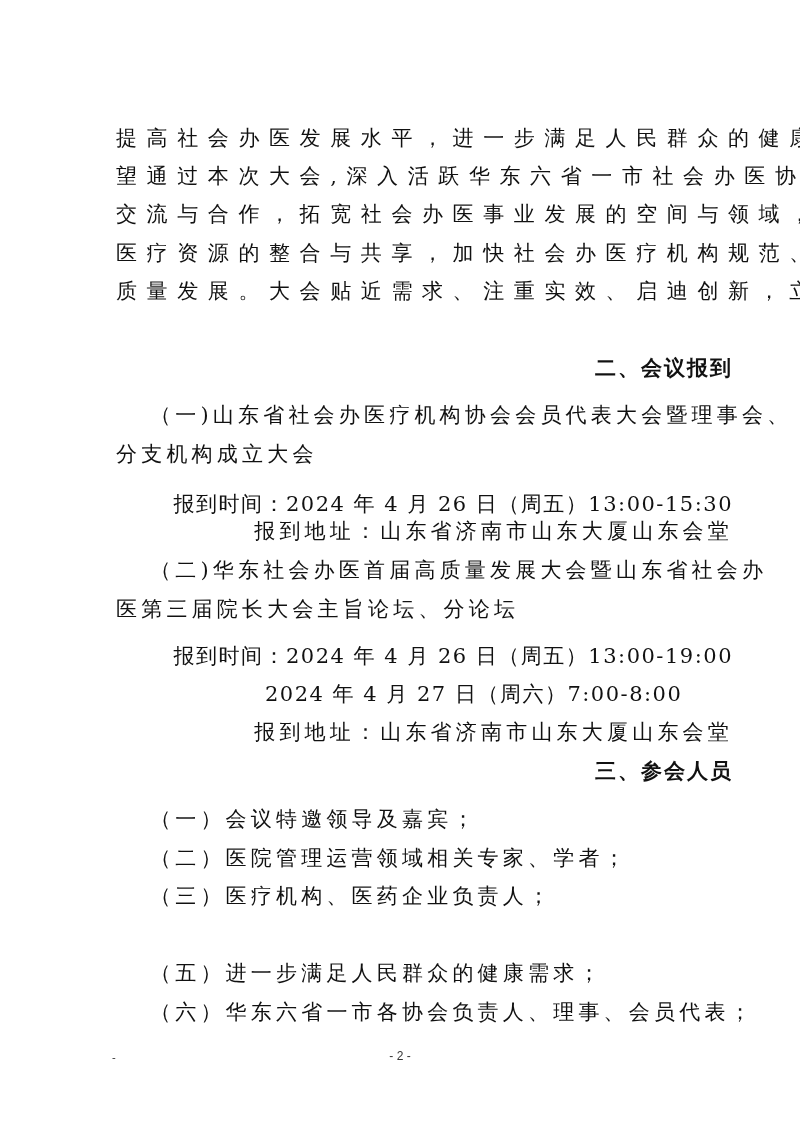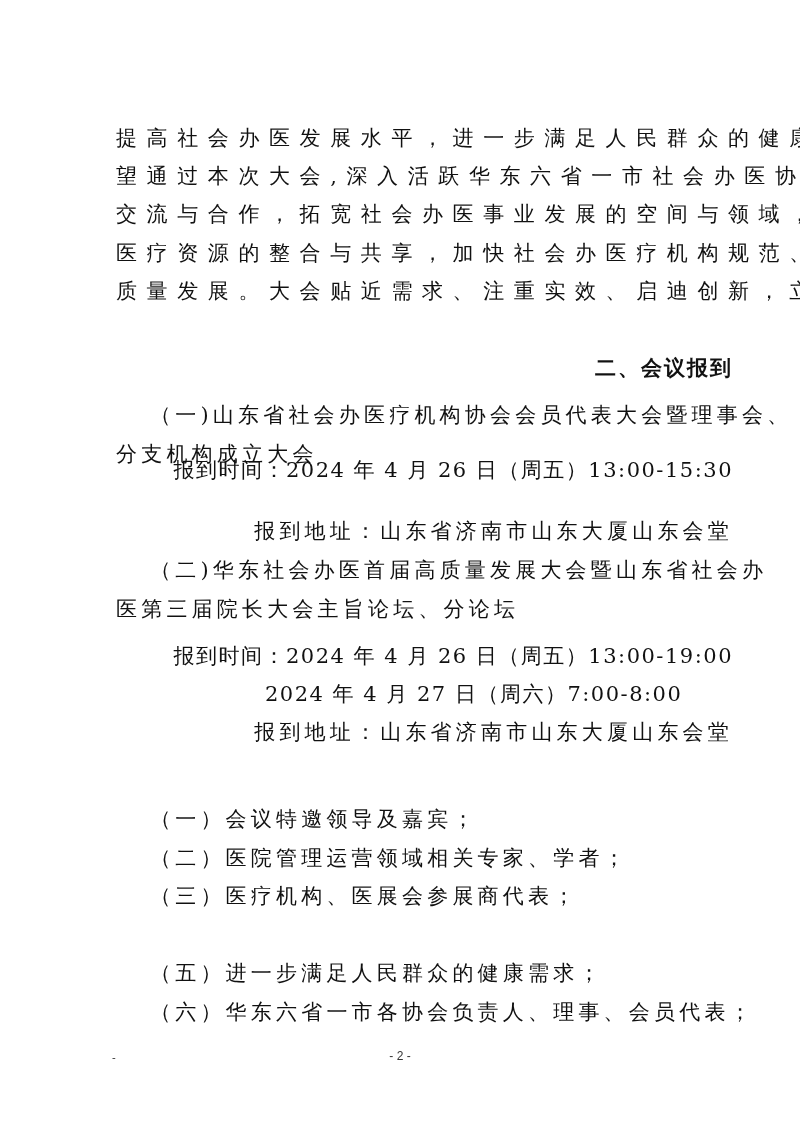--- a/index.html
+++ b/index.html
@@ -26,31 +26,32 @@
   <div class="line" style="top:124px">提高社会办医发展水平，进一步满足人民群众的健康需求。希</div>
   <div class="line" style="top:162px">望通过本次大会,深入活跃华东六省一市社会办医协会之间的</div>
   <div class="line" style="top:200px">交流与合作，拓宽社会办医事业发展的空间与领域，促进优质</div>
   <div class="line" style="top:239px">医疗资源的整合与共享，加快社会办医疗机构规范、健康、高</div>
   <div class="line" style="top:277px">质量发展。大会贴近需求、注重实效、启迪创新，立志成为立</div>
 
   <div class="line indent heading" style="top:354px; left:158px">二、会议报到</div>
 
   <div class="line paren" style="top:401px; letter-spacing:4.2px">（一)山东省社会办医疗机构协会会员代表大会暨理事会、</div>
   <div class="line" style="top:440px; letter-spacing:4.2px">分支机构成立大会</div>
-  <div class="line indent mixed" style="top:456px; letter-spacing:1.5px">报到时间：2024 年 4 月 26 日（周五）13:00-15:30</div>
+  <div class="line indent mixed" style="top:490px; letter-spacing:1.5px">报到时间：2024 年 4 月 26 日（周五）13:00-15:30</div>
   <div class="line indent" style="top:517px; letter-spacing:4.2px">报到地址：山东省济南市山东大厦山东会堂</div>
 
   <div class="line paren" style="top:556px; letter-spacing:4.2px">（二)华东社会办医首届高质量发展大会暨山东省社会办</div>
   <div class="line" style="top:595px; letter-spacing:4.2px">医第三届院长大会主旨论坛、分论坛</div>
   <div class="line indent mixed" style="top:642px; letter-spacing:1.5px">报到时间：2024 年 4 月 26 日（周五）13:00-19:00</div>
   <div class="line indent2 mixed" style="top:680px; letter-spacing:1.5px">2024 年 4 月 27 日（周六）7:00-8:00</div>
   <div class="line indent" style="top:718px; letter-spacing:4.2px">报到地址：山东省济南市山东大厦山东会堂</div>
 
+  <div class="line indent heading" style="top:757px; left:158px">三、参会人员</div>
 
   <div class="line paren" style="top:805px; letter-spacing:4.2px">（一）会议特邀领导及嘉宾；</div>
   <div class="line paren" style="top:844px; letter-spacing:4.2px">（二）医院管理运营领域相关专家、学者；</div>
-  <div class="line paren" style="top:882px; letter-spacing:4.2px">（三）医疗机构、医展会参展商代表；</div>
+  <div class="line paren" style="top:882px; letter-spacing:4.2px">（三）医疗机构、医药企业负责人；</div>
   <div class="line paren" style="top:959px; letter-spacing:4.2px">（五）进一步满足人民群众的健康需求；</div>
   <div class="line paren" style="top:998px; letter-spacing:4.2px">（六）华东六省一市各协会负责人、理事、会员代表；</div>
 
   <div class="footer-left">-</div>
   <div class="footer-center">- 2 -</div>
 </div>
 
 </body></html>

